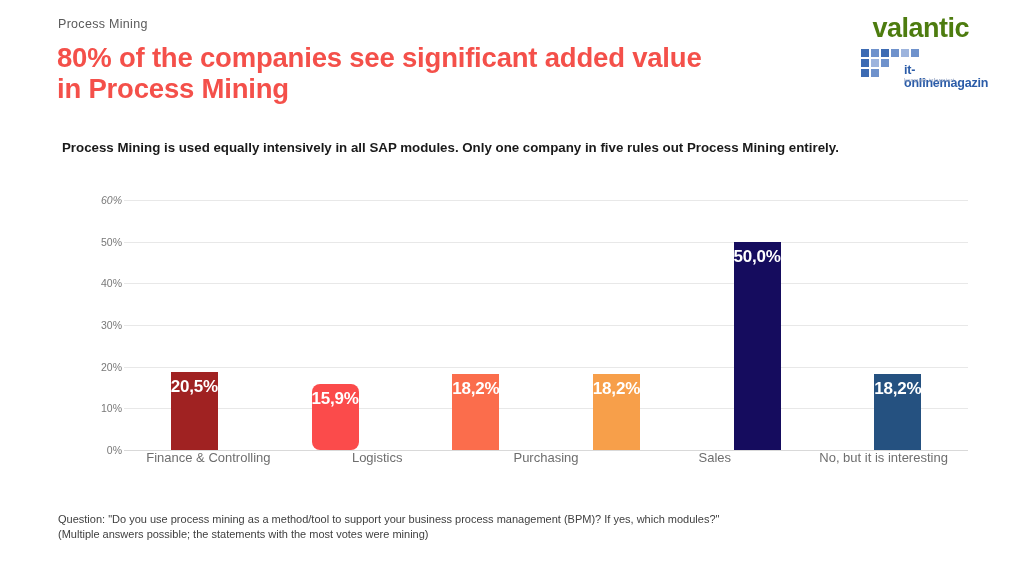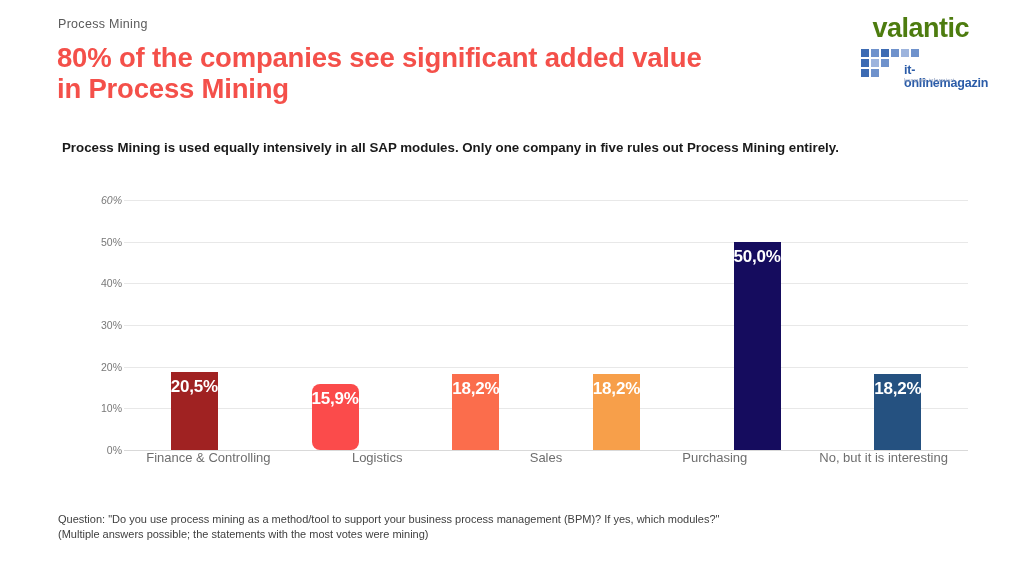--- a/index.html
+++ b/index.html
@@ -199,22 +199,22 @@
           <div class="col">
             <div class="bar" style="height: 75.8333px; background: rgb(37, 81, 128);">
               <div class="vlabel">18,2%</div>
             </div>
           </div>
         </div>
     </div>
     <div class="xlabels" id="xlabels">
         <div class="xlab">Finance &amp; Controlling</div>
         <div class="xlab">Logistics</div>
+        <div class="xlab">Purchasing</div>
         <div class="xlab">Sales</div>
-        <div class="xlab">Purchasing</div>
         <div class="xlab">No, but it is interesting</div>
       </div>
   </div>
 
   <div class="footnote">
     <div>Question: "Do you use process mining as a method/tool to support your business process management (BPM)? If yes, which modules?"</div>
     <div>(Multiple answers possible; the statements with the most votes were mining)</div>
   </div>
 
 </div>

